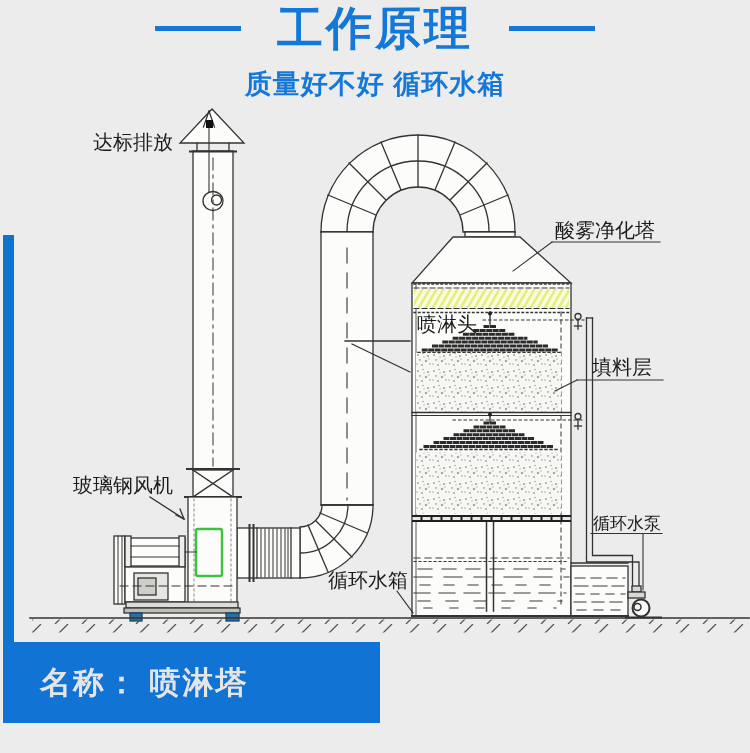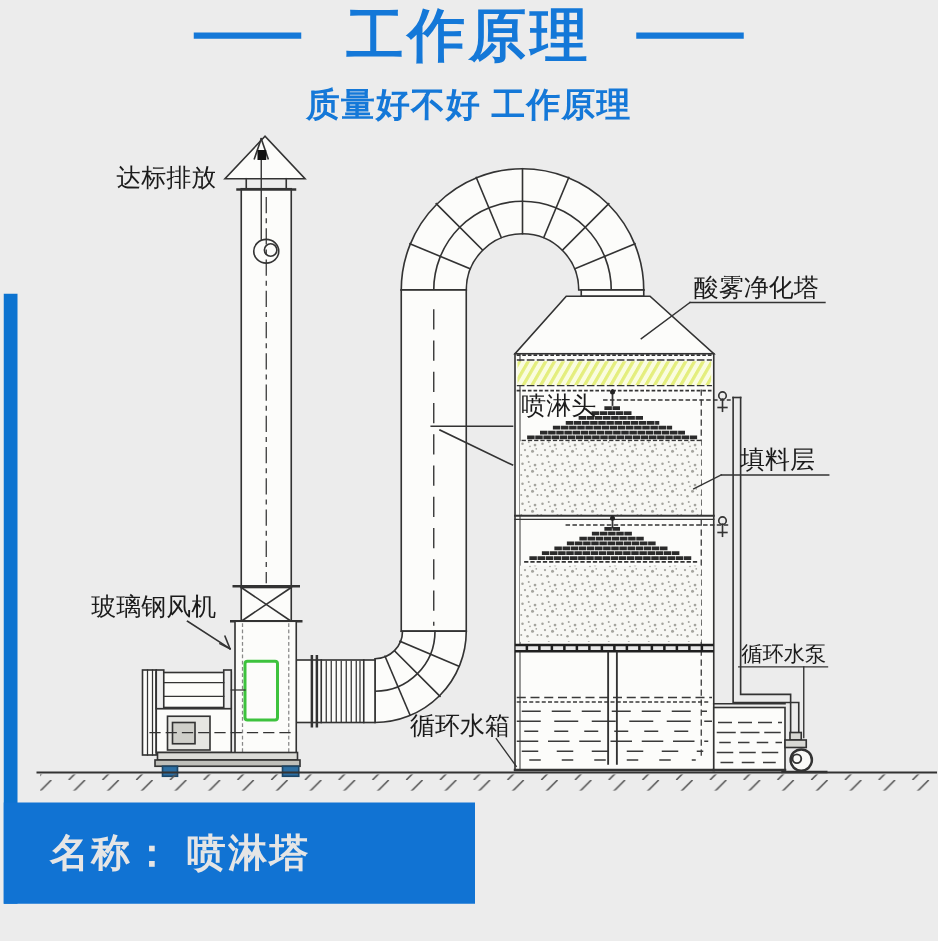--- a/index.html
+++ b/index.html
@@ -21,21 +21,21 @@
 <body>
 
 <div class="stage">
 
   <div class="hdr">
     <div class="title-row">
       <div class="rule"></div>
       <div class="title">工作原理</div>
       <div class="rule"></div>
     </div>
-    <div class="subtitle">质量好不好 工作原理</div>
+    <div class="subtitle">质量好不好 循环水箱</div>
   </div>
 
   <svg width="750" height="753" viewBox="0 0 750 753">
     <defs>
       <pattern id="speckle" patternUnits="userSpaceOnUse" width="16" height="16">
         <rect width="16" height="16" fill="#f7f7f4"></rect>
         <g fill="#a3a39d">
           <circle cx="2" cy="3" r="1"></circle>
             <circle cx="7" cy="1.5" r="0.8"></circle>
             <circle cx="12" cy="4" r="1.1"></circle>

